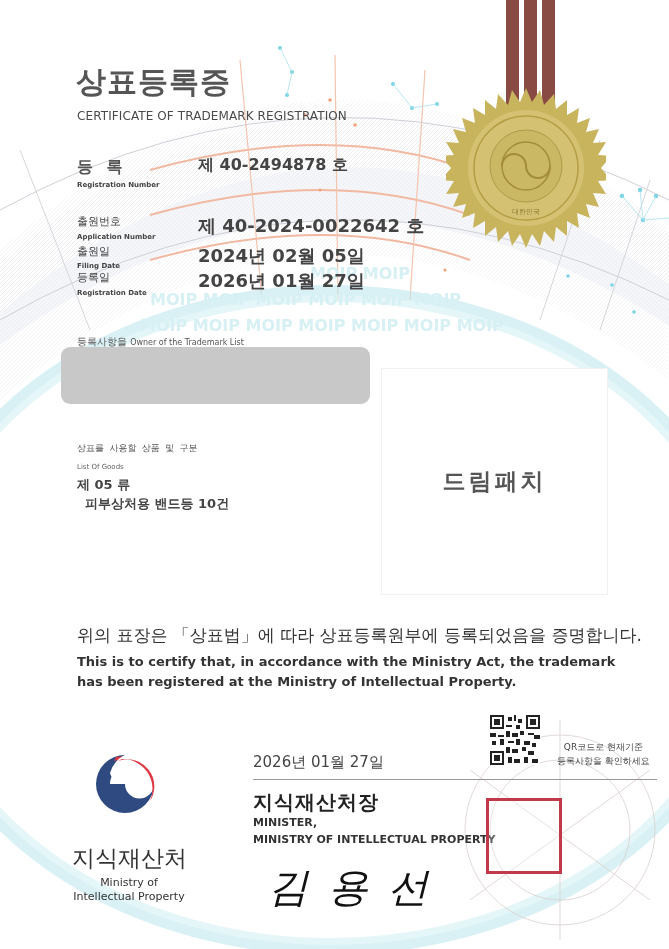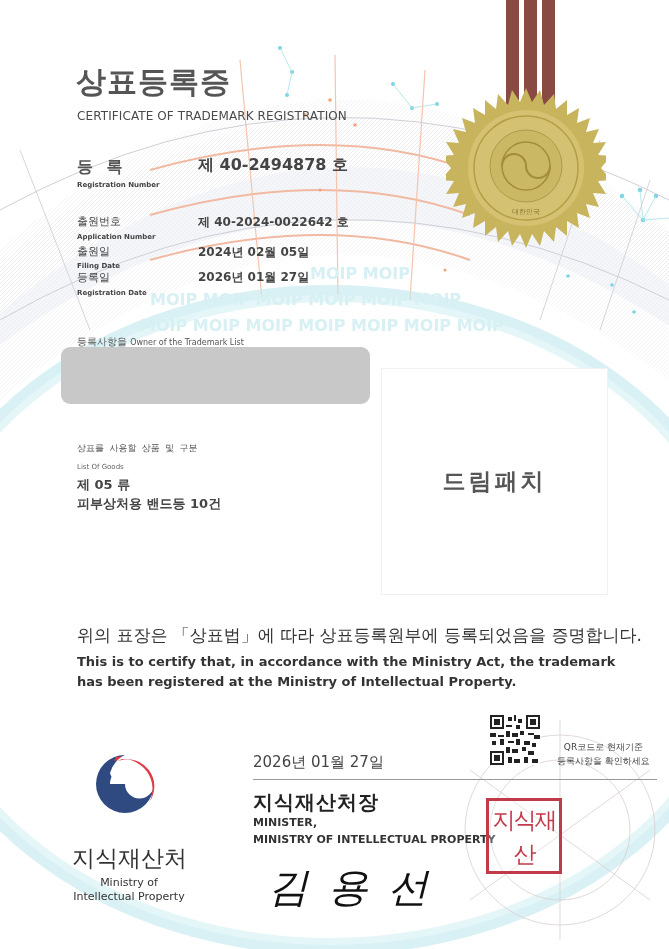--- a/index.html
+++ b/index.html
@@ -9,29 +9,29 @@
     font-family: "DejaVu Sans", "Liberation Sans", sans-serif;
     color: #333;
   }
   .bg { position: absolute; left: 0; top: 0; width: 669px; height: 949px; z-index: 0; }
   .abs { position: absolute; z-index: 2; }
   .title-ko { left: 76px; top: 62px; font-size: 30px; font-weight: bold; color: #555; letter-spacing: 1px; }
   .title-en { left: 77px; top: 109px; font-size: 12px; color: #4a4a4a; letter-spacing: 0.1px; }
   .lbl-ko { font-size: 11px; color: #444; }
   .lbl-ko.big { font-size: 16px; font-weight: bold; letter-spacing: 4px; color: #555; }
   .lbl-en { font-size: 7px; color: #444; font-weight: bold; }
-  .val { font-size: 12px; font-weight: bold; color: #444; }
+  .val { font-size: 18px; font-weight: bold; color: #444; }
   .val.big { font-size: 16px; }
   .owner-label { left: 77px; top: 335px; font-size: 10px; color: #555; }
   .owner-label span.en { font-size: 8px; }
   .owner-box { left: 61px; top: 347px; width: 309px; height: 57px; background: #c8c8c8; border-radius: 9px; }
   .goods-ko { left: 77px; top: 442px; font-size: 9px; color: #555; font-family: Liberation Mono, monospace; }
   .goods-en { left: 77px; top: 463px; font-size: 7px; color: #666; }
   .goods-class { left: 77px; top: 476px; font-size: 13px; font-weight: bold; color: #444; }
-  .goods-item { left: 77px; top: 495px; font-size: 13px; font-weight: bold; color: #444; }
+  .goods-item { left: 85px; top: 495px; font-size: 13px; font-weight: bold; color: #444; }
   .mark-box { left: 381px; top: 368px; width: 225px; height: 225px; border: 1px solid #eef2f4; background: #fff; display: flex; align-items: center; justify-content: center; }
   .mark-text { font-size: 23px; font-weight: bold; color: #555; letter-spacing: 3px; }
   .cert-ko { left: 77px; top: 624px; font-size: 17px; color: #333; }
   .cert-en1 { left: 77px; top: 654px; font-size: 13px; font-weight: bold; color: #333; }
   .cert-en2 { left: 77px; top: 674px; font-size: 13px; font-weight: bold; color: #333; }
   .issue-date { left: 253px; top: 753px; font-size: 15px; color: #444; }
   .sign-line { left: 253px; top: 779px; width: 404px; height: 1px; background: #999; }
   .minister-ko { left: 253px; top: 789px; font-size: 20px; font-weight: bold; color: #222; letter-spacing: 1px; }
   .minister-en1 { left: 253px; top: 816px; font-size: 11px; font-weight: bold; color: #333; }
   .minister-en2 { left: 253px; top: 833px; font-size: 11px; font-weight: bold; color: #333; }
@@ -220,21 +220,20 @@
 </div>
 
 <div class="abs issue-date">2026년 01월 27일</div>
 <div class="abs sign-line"></div>
 <div class="abs minister-ko">지식재산처장</div>
 <div class="abs minister-en1">MINISTER,</div>
 <div class="abs minister-en2">MINISTRY OF INTELLECTUAL PROPERTY</div>
 <div class="abs signature">김용선</div>
 
 <div class="abs stamp">
-  <div>지식재산</div>
 </div>
 
 <svg class="abs" style="left:92px;top:751px;" width="66" height="72" viewBox="0 0 66 72">
   <path d="M 33 4 A 29 29 0 1 0 62 33 A 14.5 14.5 0 0 1 33 33 A 14.5 14.5 0 0 0 18 33" fill="#2e4a80"></path>
   <path d="M 18 33 A 14.5 14.5 0 0 1 33 18 A 14.5 14.5 0 0 1 47 33" fill="#ffffff"></path>
   <path d="M 22 10 A 29 29 0 0 1 60 44 A 31 31 0 0 0 24 6 Z" fill="#e03a45"></path>
   <path d="M 33 4 A 29 29 0 0 1 62 33 A 14.5 14.5 0 0 0 33 33 A 14.5 14.5 0 0 1 18 22 A 29 29 0 0 1 33 4 Z" fill="#ffffff"></path>
   <path d="M 26 10 A 27 27 0 0 1 58 50 A 30 30 0 0 0 30 8 Z" fill="#e03a45"></path>
 </svg>
 <div class="abs logo-ko">지식재산처</div>

